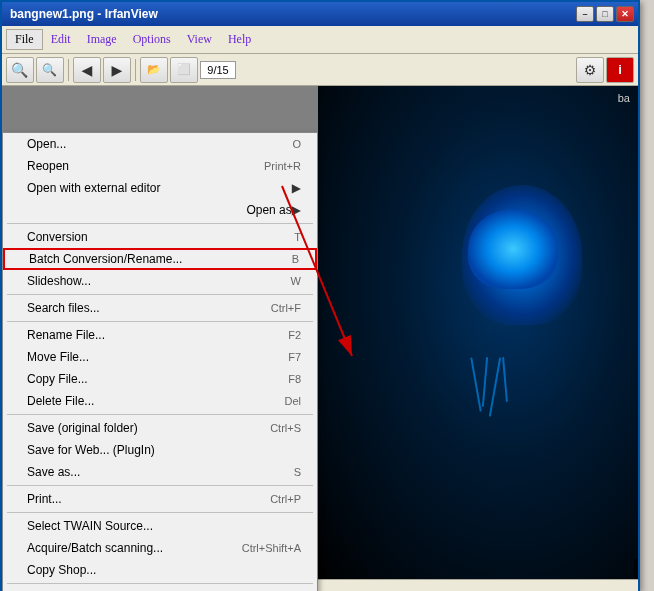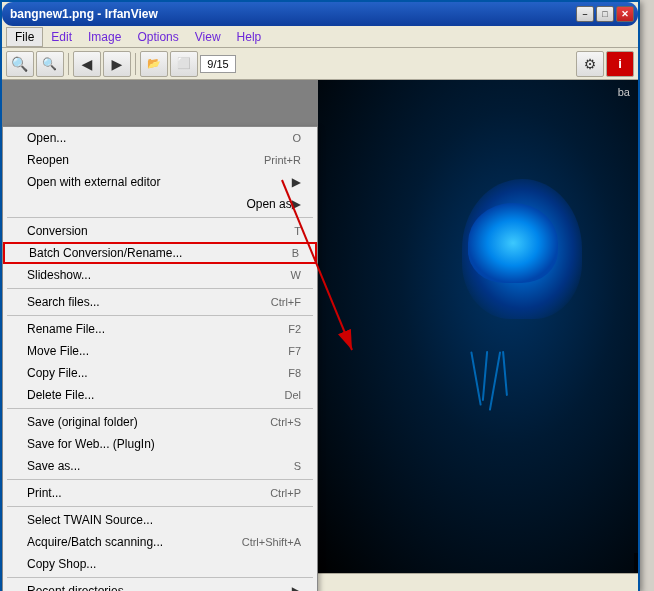--- a/index.html
+++ b/index.html
@@ -27,46 +27,46 @@
     .title-bar {
       background: linear-gradient(to bottom, #2461c6 0%, #0e3d9c 100%);
       height: 24px;
       display: flex;
       align-items: center;
       justify-content: space-between;
       padding: 0 4px 0 8px;
       color: white;
       font-weight: bold;
       font-size: 12px;
-      border-radius: 11px;
     }
     .title-bar-buttons {
       display: flex;
       gap: 2px;
     }
     .title-btn {
       width: 18px; height: 16px;
       background: linear-gradient(to bottom, #f0f0f0, #d0d0d0);
       border: 1px solid #666;
       border-radius: 2px;
       display: flex; align-items: center; justify-content: center;
       cursor: pointer;
       font-size: 9px;
       color: #333;
     }
     .title-btn.close { background: linear-gradient(to bottom, #e84040, #c02020); color: white; }
 
     
     .menu-bar {
       background: #ece9d8;
-      height: 22px;
+      height: 28px;
       display: flex;
       align-items: center;
       border-bottom: 1px solid #aca899;
       padding: 0 4px;
+      font-family: Liberation Serif, serif;
     }
     .menu-item {
       padding: 2px 8px;
       cursor: pointer;
       font-size: 12px;
       color: #6d28d9;
     }
     .menu-item:hover, .menu-item.active {
       background: #316ac5;
       color: white;

